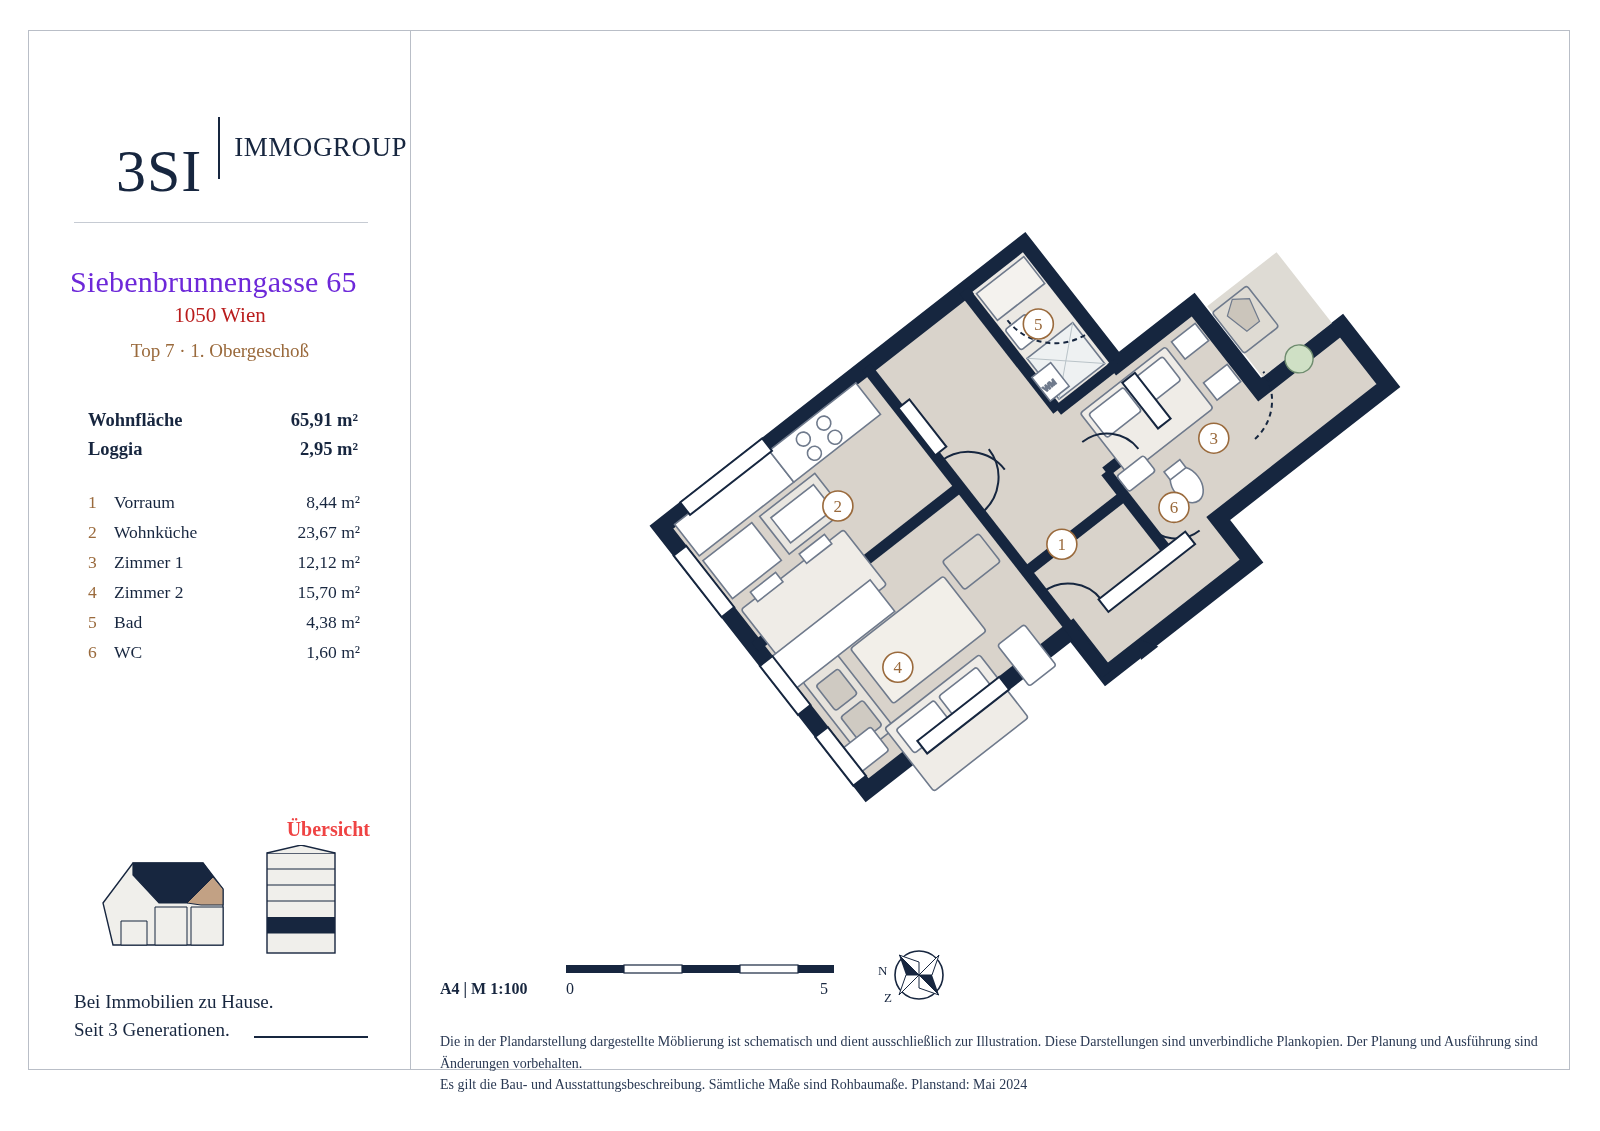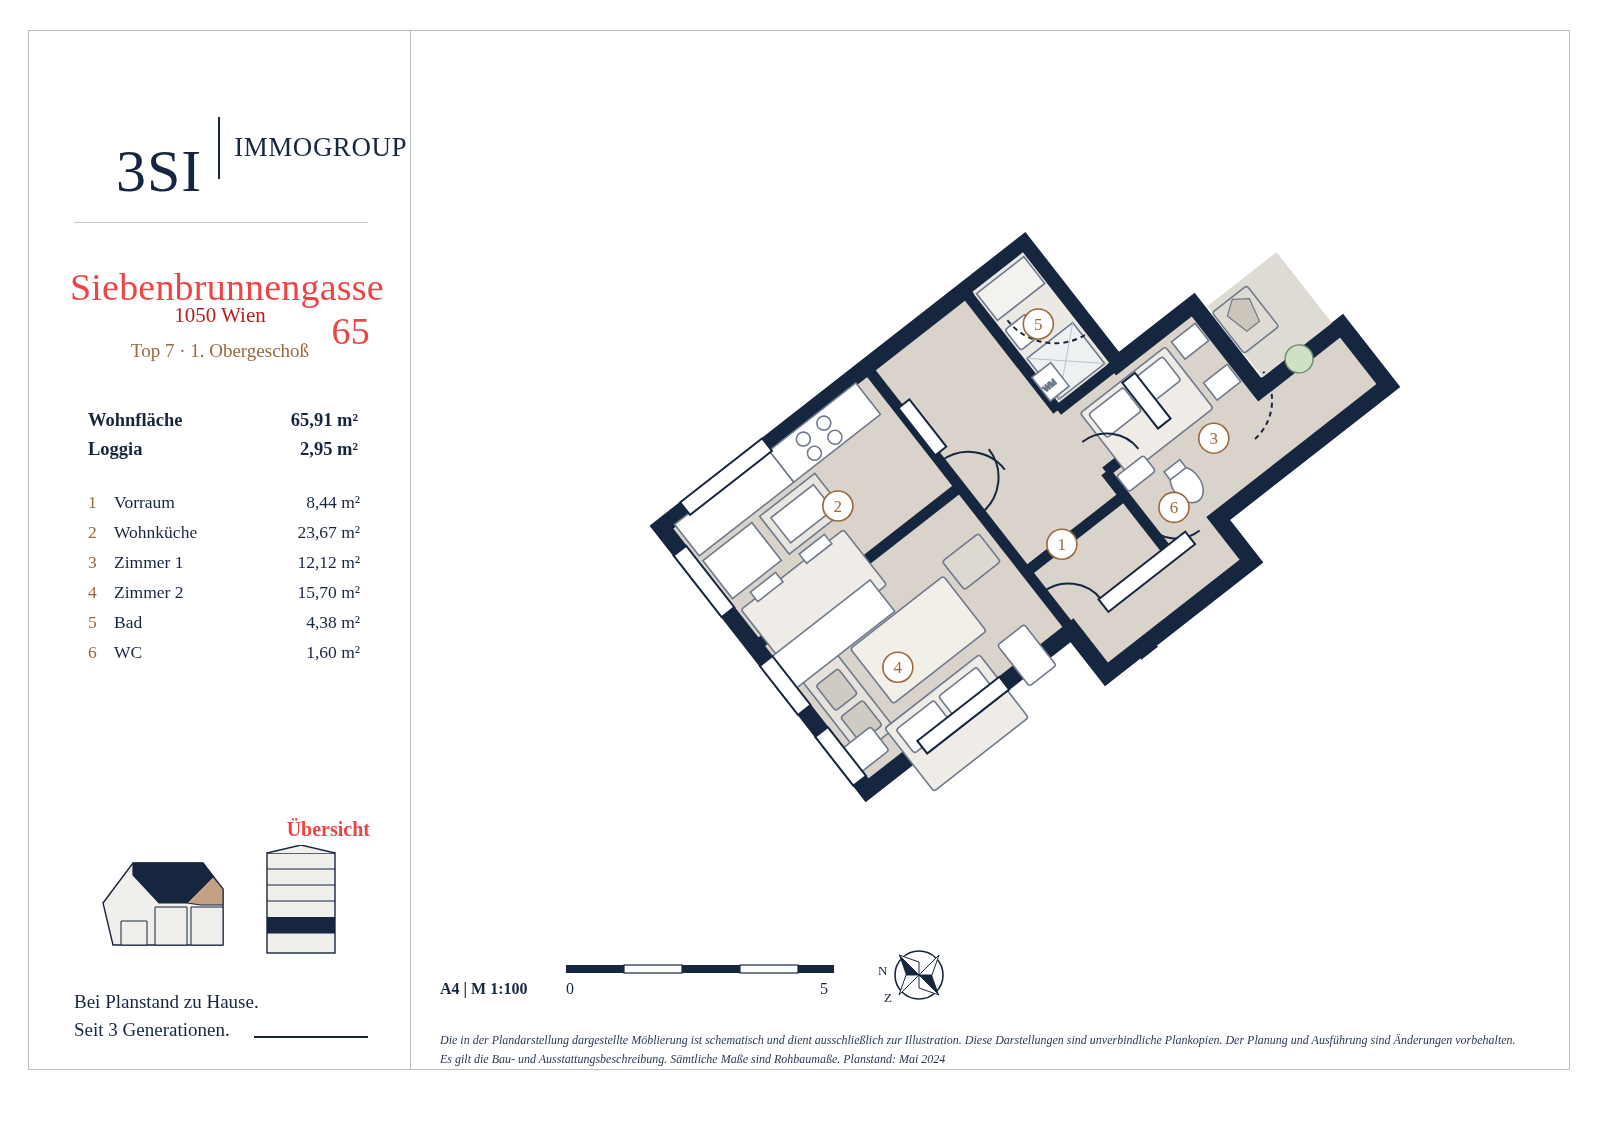--- a/index.html
+++ b/index.html
@@ -83,24 +83,24 @@
     width: 294px;
     height: 1px;
     background: #c6cbd3;
   }
 
   .addr-street {
     position: absolute;
     left: 70px;
     top: 265px;
     width: 300px;
-    text-align: right;
-    font-size: 38px;
+    text-align: left;
+    font-size: 30px;
     letter-spacing: 0.2px;
-    color: #ef4444;
+    color: #6d28d9;
   }
   .addr-city {
     position: absolute;
     left: 70px;
     top: 303px;
     width: 300px;
     text-align: center;
     font-size: 21px;
     color: #b91c1c;
   }
@@ -241,24 +241,23 @@
     top: 990px;
     font-size: 13px;
     color: #17263f;
   }
 
   .footnote {
     position: absolute;
     left: 440px;
     top: 1031px;
     width: 1110px;
-    font-size: 12px;
+    font-size: 14px;
     line-height: 1.55;
     color: #2a3953;
-    font-style: italic;
   }
 
   
   .rmlabel {
     font-family: "Liberation Serif", serif;
     font-size: 17px;
     fill: #9a6a3c;
   }
   .tinytext {
     font-family: "Liberation Sans", sans-serif;
@@ -354,21 +353,21 @@
         <line x1="172" y1="24" x2="240" y2="24" stroke="#17263f" stroke-width="1"></line>
         <line x1="172" y1="40" x2="240" y2="40" stroke="#17263f" stroke-width="1"></line>
         <line x1="172" y1="56" x2="240" y2="56" stroke="#17263f" stroke-width="1"></line>
         <rect x="172" y="72" width="68" height="16" fill="#17263f"></rect>
         <line x1="172" y1="88" x2="240" y2="88" stroke="#17263f" stroke-width="1"></line>
       </g>
     </svg>
   </div>
 
   <div class="tagline">
-    <div>Bei Planstand zu Hause.</div>
+    <div>Bei Immobilien zu Hause.</div>
     <div>Seit 3 Generationen.</div>
   </div>
   <div class="tagline-rule"></div>
 
   <div class="plan-area">
     <svg width="1158" height="900" viewBox="0 0 1158 900">
       <g transform="rotate(-38 560 470)">
 
         <g>
           <path d="M300 300 L760 300 L760 452 L856 452 L856 560 L960 560 L960 636 L744 636 L744 690 L560 690 L560 634 L300 634 Z" fill="#d9d3cb" stroke="#16263f" stroke-width="17" stroke-linejoin="miter"></path>

